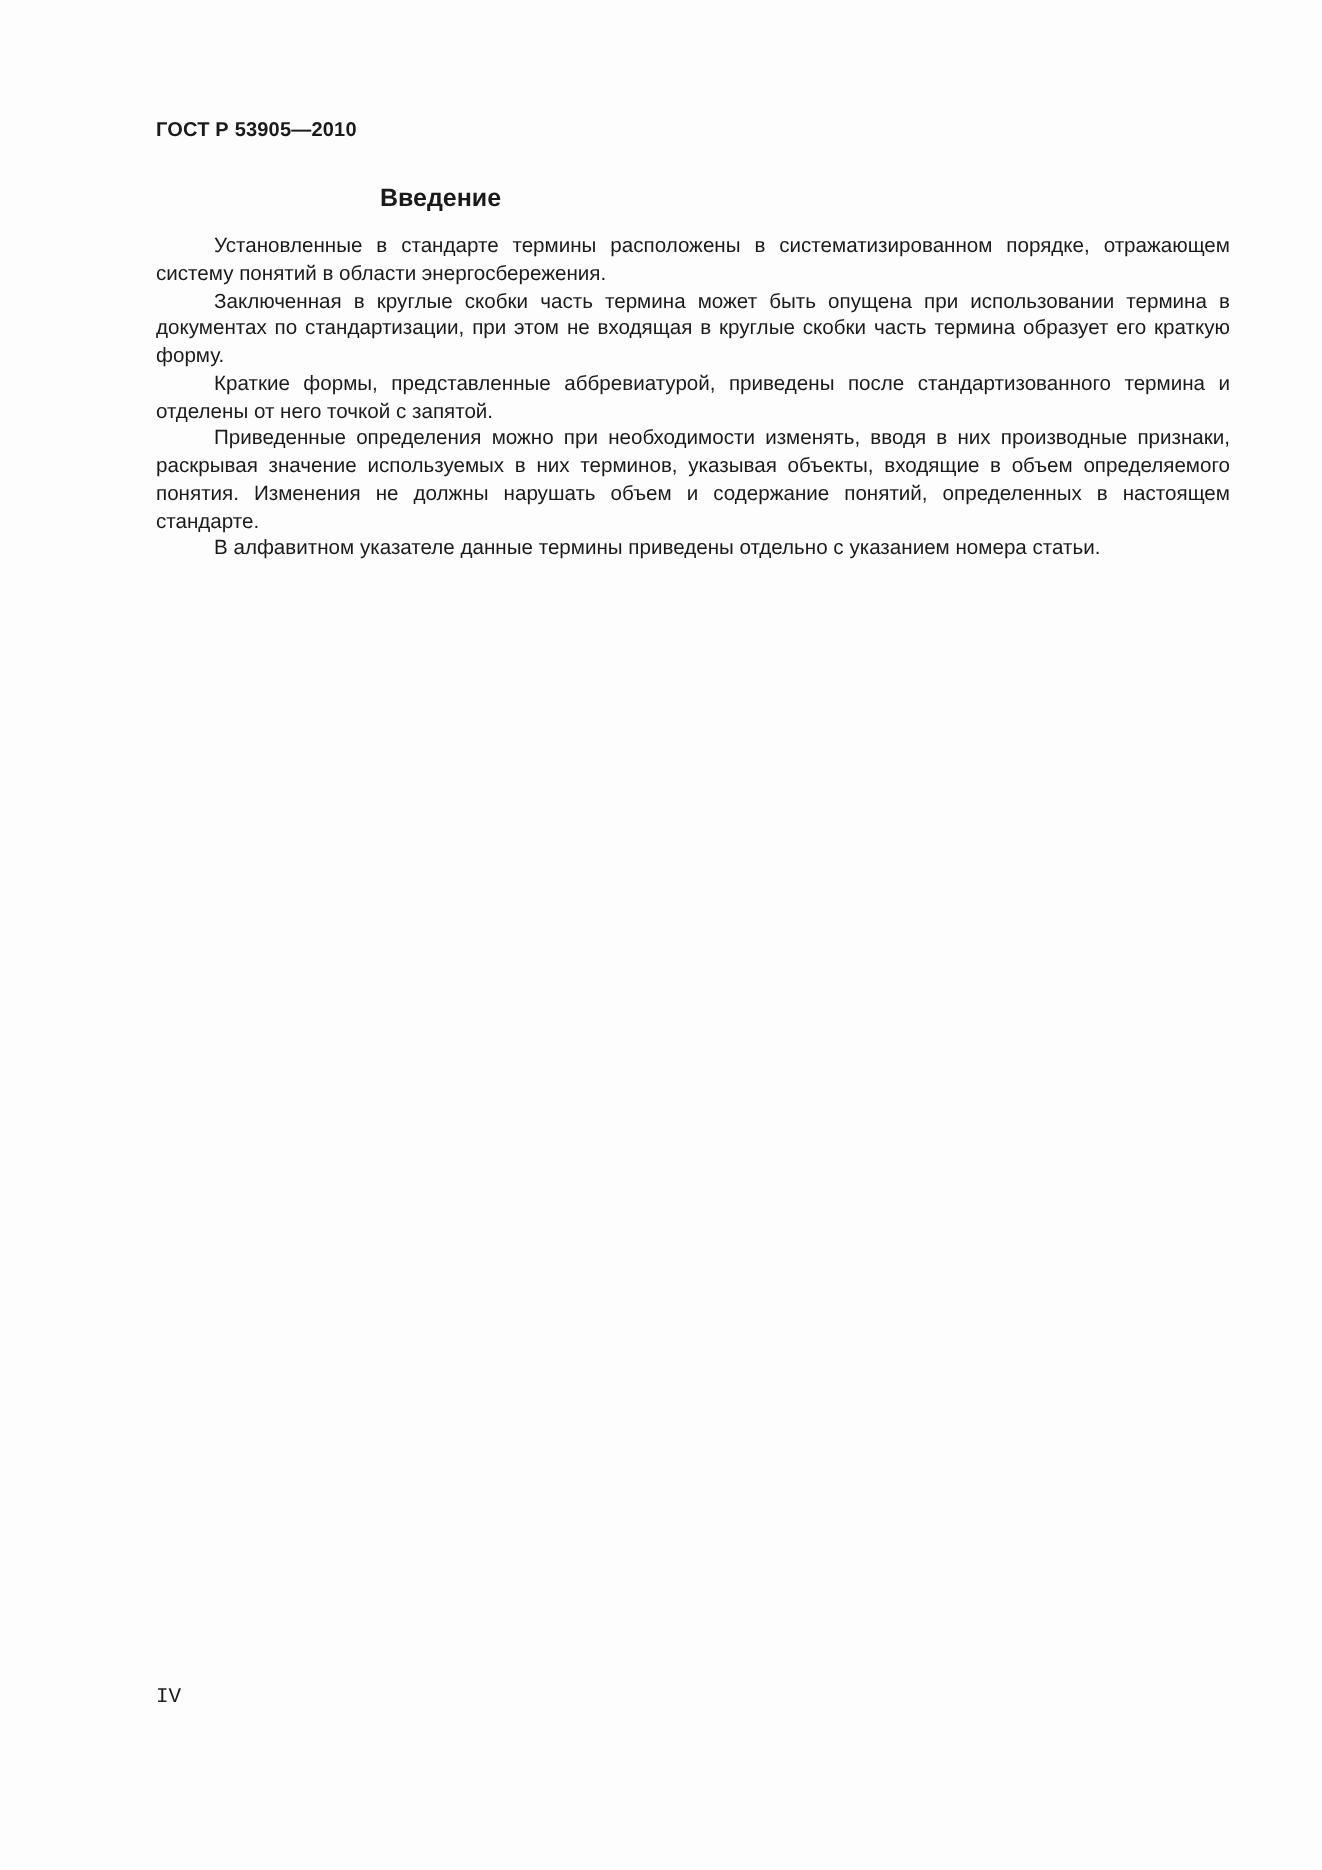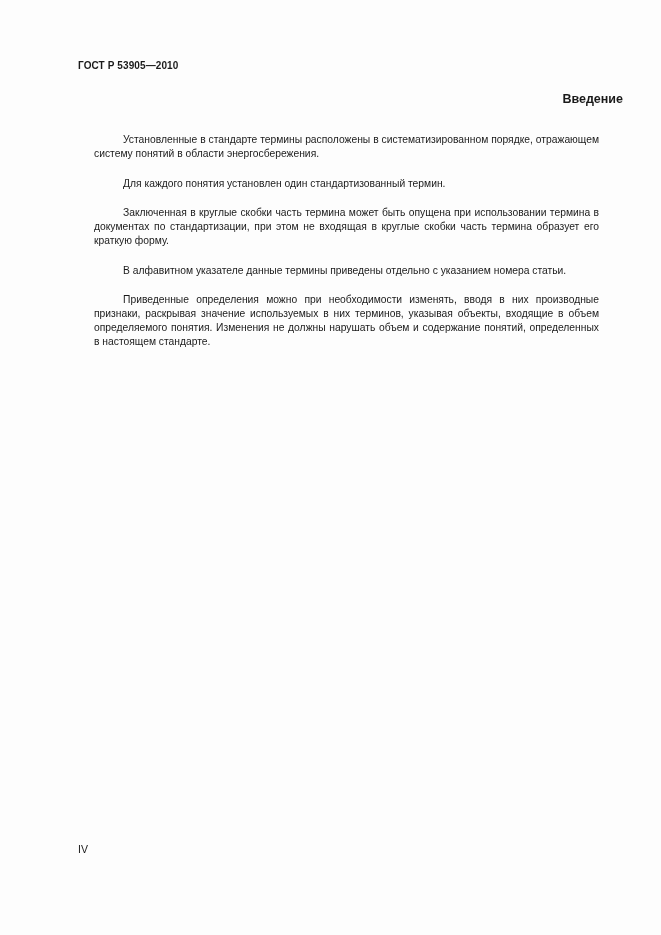--- a/index.html
+++ b/index.html
@@ -14,50 +14,51 @@
   .header-code {
     position: absolute;
     left: 78px; top: 60px;
     font-size: 10px;
     font-weight: bold;
     letter-spacing: 0.1px;
   }
   .section-title {
     position: absolute;
     left: 78px; right: 38px; top: 92px;
-    text-align: right;
+    text-align: left;
     padding-left: 112px;
     font-size: 12.5px;
     font-weight: bold;
     box-sizing: border-box;
   }
   .body-text {
     position: absolute;
     left: 78px; width: 537px; top: 117px;
     font-size: 10.3px;
     line-height: 13.75px;
     text-align: justify;
   }
   .body-text p {
-    margin: 16px;
+    margin: 0;
     text-indent: 29px;
   }
   .page-number {
     position: absolute;
     left: 78px; top: 843px;
     font-size: 10.5px;
+    font-family: Liberation Mono, monospace;
   }
 </style>
 </head>
 <body>
 
 <div>
   <div class="header-code">ГОСТ Р 53905—2010</div>
   <div class="section-title">Введение</div>
   <div class="body-text">
     <p>Установленные в стандарте термины расположены в систематизированном порядке, отражающем систему понятий в области энергосбережения.</p>
-    <p>Для каждого понятия установлен один стандартизованный термин.</p>
     <p>Заключенная в круглые скобки часть термина может быть опущена при использовании термина в документах по стандартизации, при этом не входящая в круглые скобки часть термина образует его краткую форму.</p>
+    <p>Краткие формы, представленные аббревиатурой, приведены после стандартизованного термина и отделены от него точкой с запятой.</p>
+    <p>Приведенные определения можно при необходимости изменять, вводя в них производные признаки, раскрывая значение используемых в них терминов, указывая объекты, входящие в объем определяемого понятия. Изменения не должны нарушать объем и содержание понятий, определенных в настоящем стандарте.</p>
     <p>В алфавитном указателе данные термины приведены отдельно с указанием номера статьи.</p>
-    <p>Приведенные определения можно при необходимости изменять, вводя в них производные признаки, раскрывая значение используемых в них терминов, указывая объекты, входящие в объем определяемого понятия. Изменения не должны нарушать объем и содержание понятий, определенных в настоящем стандарте.</p>
   </div>
   <div class="page-number">IV</div>
 </div>
 
 </body></html>

